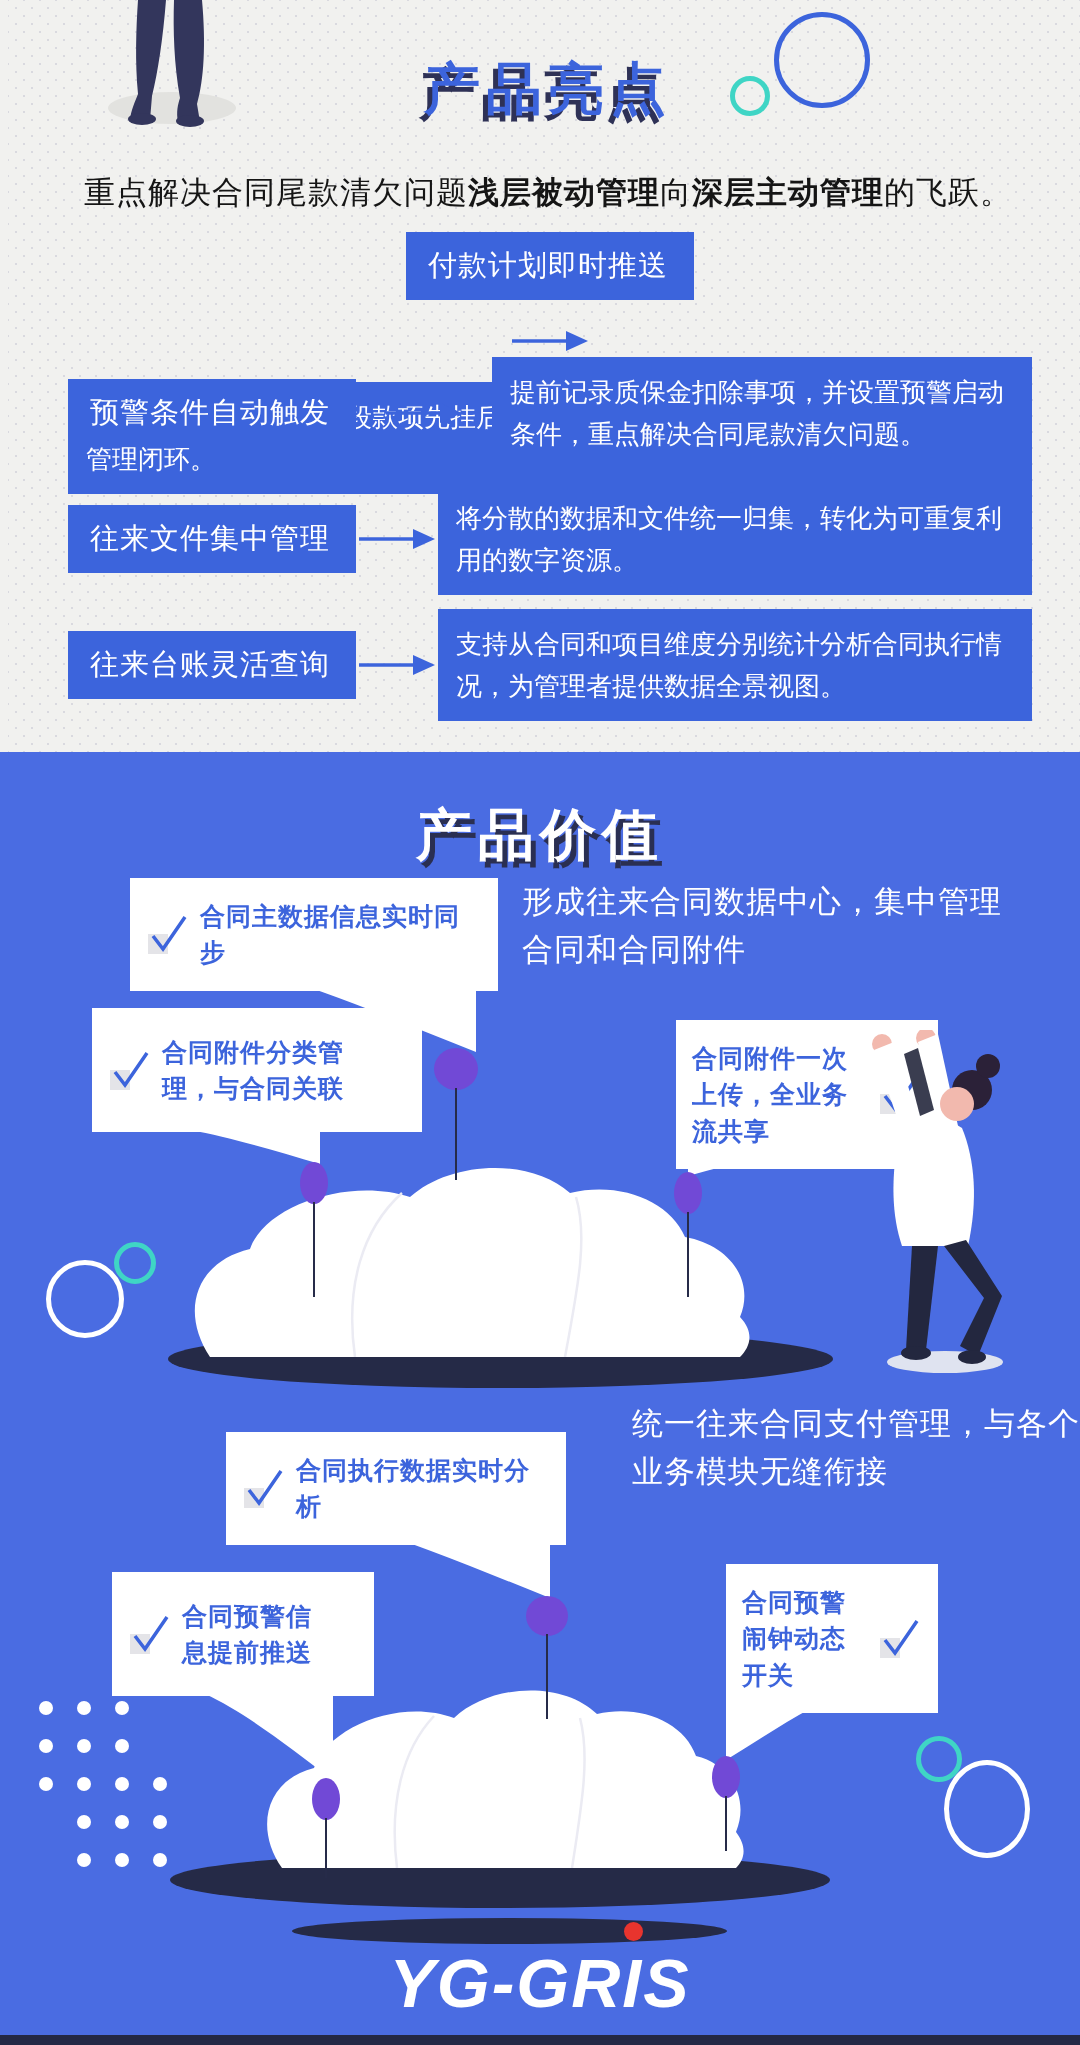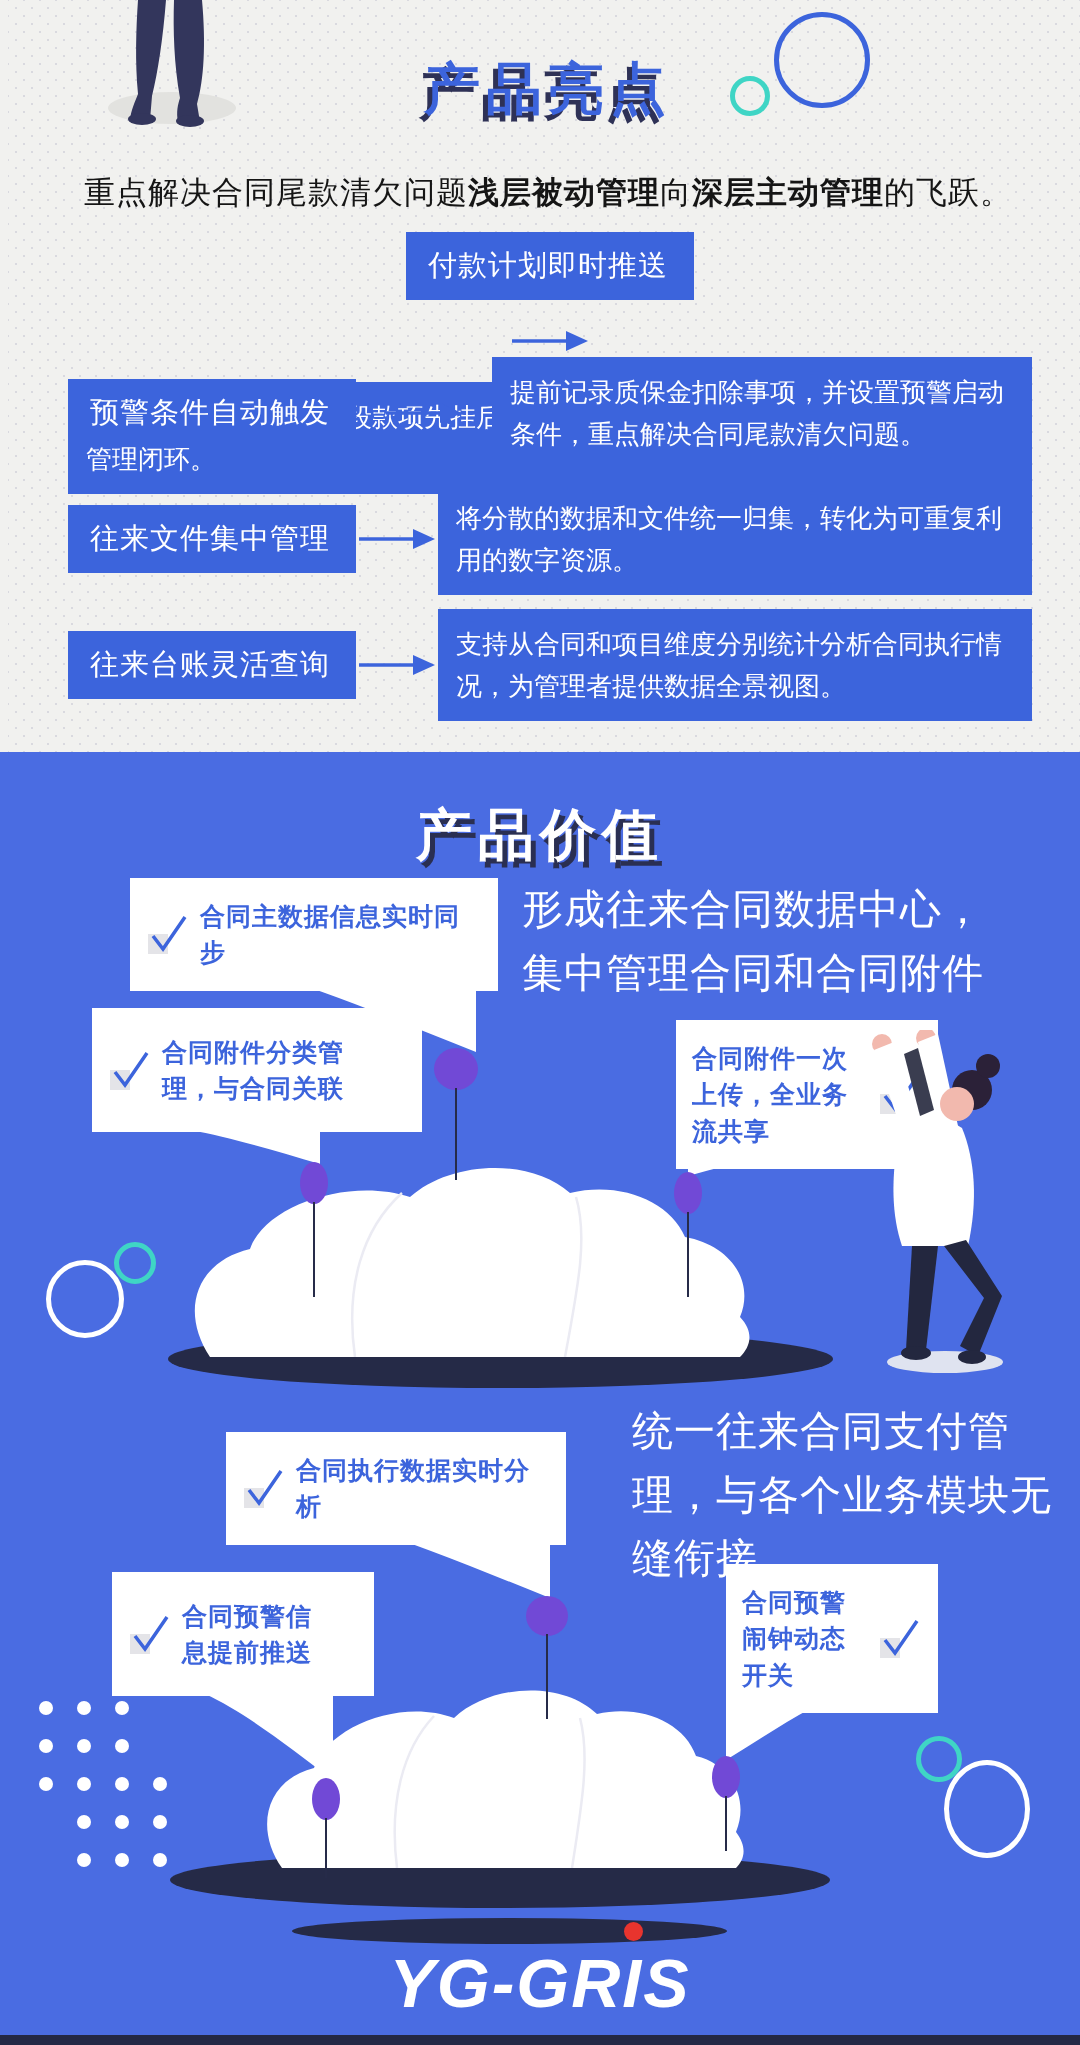--- a/index.html
+++ b/index.html
@@ -43,21 +43,21 @@
   .check { position:relative; width:44px; height:44px; flex:0 0 44px; }
   .check::before { content:""; position:absolute; left:2px; bottom:2px; width:20px; height:20px; background:#e4e4e8; }
   .check svg { position:absolute; left:0; top:0; }
   .c1 { left:130px; top:126px; width:368px; min-height:84px; }
   .c2 { left:92px;  top:256px; width:330px; min-height:124px; }
   .c3 { left:676px; top:268px; width:262px; min-height:124px; }
   .c4 { left:226px; top:680px; width:340px; min-height:84px; }
   .c5 { left:112px; top:820px; width:262px; min-height:124px; }
   .c6 { left:726px; top:812px; width:212px; min-height:124px; }
   .w202 { width:202px; } .w154 { width:154px; }
-  .summary { position:absolute; color:#fff; font-size:41px; line-height:1.55; letter-spacing:1px; z-index:4; }
+  .summary { position:absolute; color:#fff; font-size:31px; line-height:1.55; letter-spacing:1px; z-index:4; }
   .s1 { left:522px; top:126px; width:492px; }
   .s2 { left:632px; top:648px; width:452px; }
   .tail { position:absolute; z-index:3; }
   .pin { position:absolute; background:#7149d6; border-radius:50%; z-index:3; }
   .pline { position:absolute; width:2px; background:#262b49; z-index:3; }
   .cloud { position:absolute; z-index:2; }
   .shadow-bar { position:absolute; background:#252a47; border-radius:50%; z-index:1; }
   .person { position:absolute; left:860px; top:278px; z-index:5; }
   .ring-white1 { left:46px; top:508px; width:78px; height:78px; border:5px solid #fff; z-index:2; }
   .ring-teal2  { left:114px; top:490px; width:42px; height:42px; border:5px solid #3fd5c5; z-index:2; }

